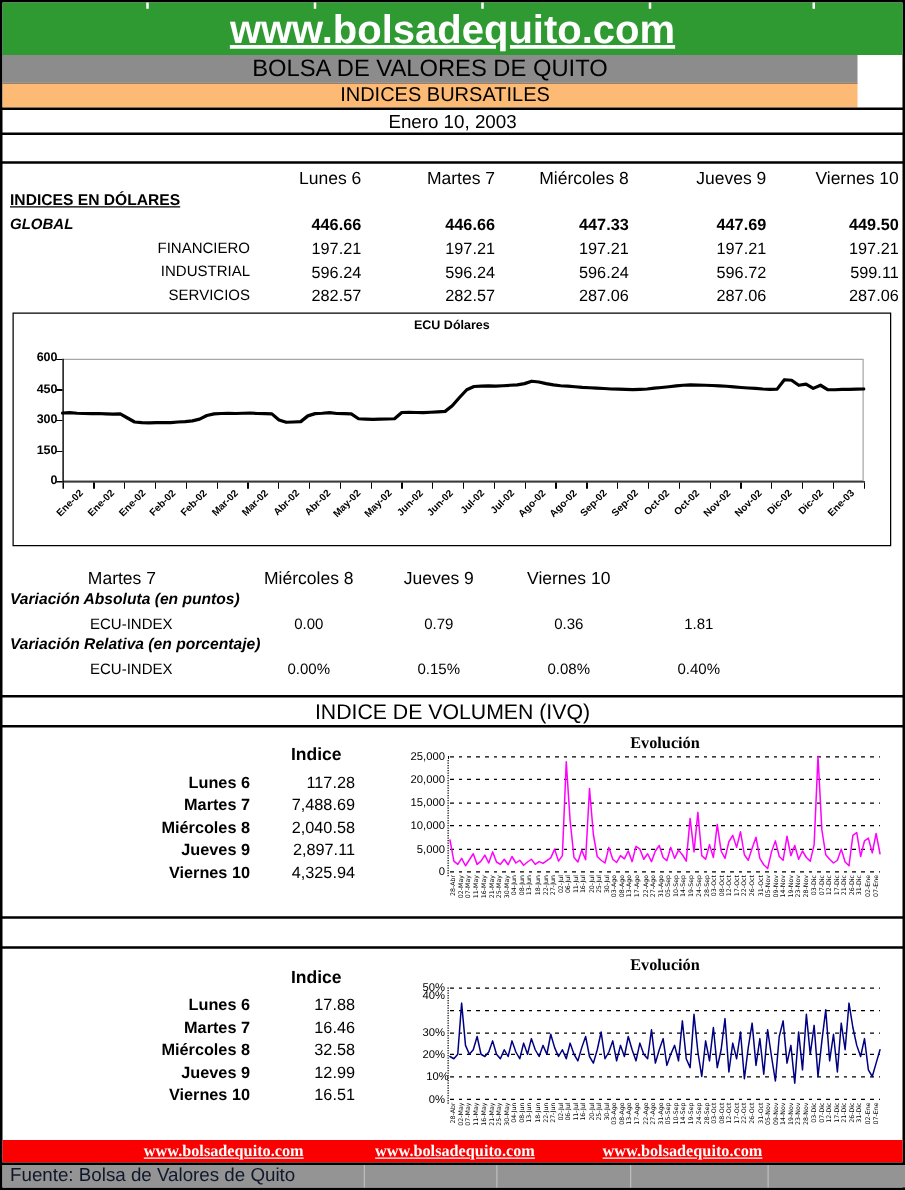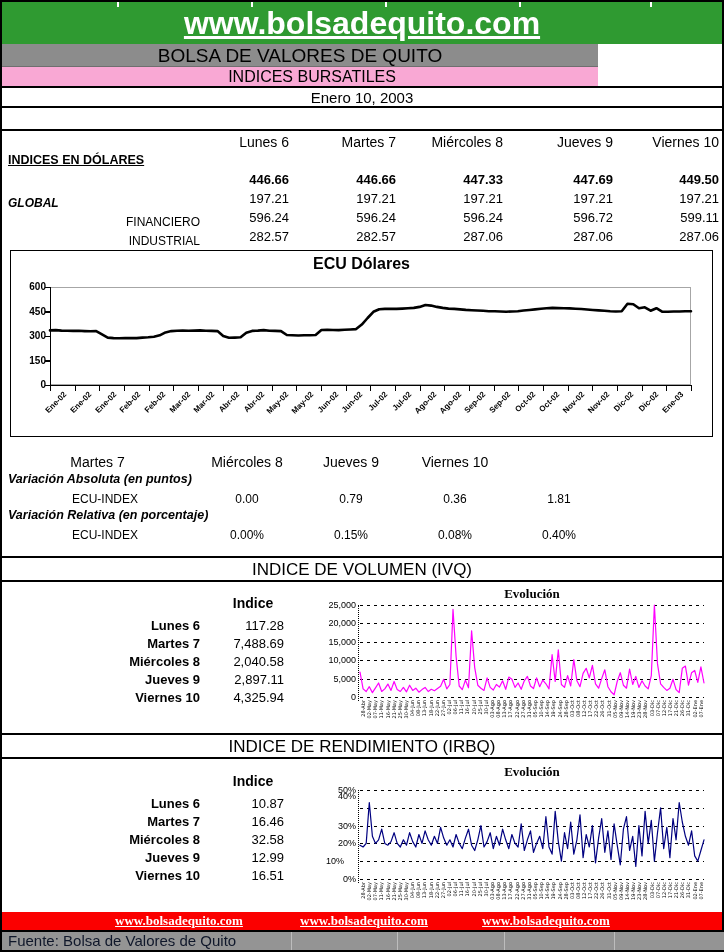--- a/index.html
+++ b/index.html
@@ -4,37 +4,37 @@
 <style>
   html,body{margin:0;padding:0;background:#fff;}
   #page{position:relative;width:724px;height:952px;background:#fff;overflow:hidden;
         font-family:"Liberation Sans",sans-serif;color:#000;}
   .edge{position:absolute;background:#000;}
   
   .banner{position:absolute;left:2px;top:2px;width:720px;height:42px;text-align:center;}
   .banner a{color:#fff;font-weight:bold;font-size:32px;line-height:42px;text-decoration:underline;
             font-family:"Liberation Sans",sans-serif;}
   .wtick{position:absolute;top:2px;width:2px;height:5px;background:#fff;}
-  .graybar{position:absolute;left:2px;width:596px;text-align:center;}
+  .graybar{position:absolute;left:2px;width:684px;text-align:center;}
   .bar1{top:44px;height:22px;font-size:19px;line-height:23px;font-weight:500;}
   .bar2{top:66px;height:20px;font-size:16px;line-height:20px;border-top:1px solid #6f6f6f;box-sizing:border-box;font-weight:500;}
   .hline{position:absolute;left:0;width:724px;height:2px;background:#000;}
   .daterow{position:absolute;left:0;top:88px;width:724px;height:18px;text-align:center;font-size:15px;line-height:19px;}
   .secTitle{position:absolute;left:0;width:724px;text-align:center;font-size:17px;}
   
   .t-row{position:absolute;left:0;width:719px;display:grid;grid-template-columns:200px 89px 107px 107px 110px 106px;}
   .t-row .c{text-align:right;font-size:13px;}
   .t-row .hc{text-align:right;font-size:14px;}
-  .t-row .lab{text-align:right;font-size:12px;margin-top:24px;}
+  .t-row .lab{text-align:right;font-size:12px;}
   .t-row.bold .c{font-weight:bold;}
   .lab-global{text-align:left !important;padding-left:8px;font-weight:bold;font-style:italic;font-size:12px !important;}
   .grpLabel{position:absolute;left:8px;top:153px;font-size:12.5px;font-weight:bold;text-decoration:underline;}
   
   .chartbox{position:absolute;left:10px;top:250px;width:703px;height:187px;border:1px solid #000;box-sizing:border-box;background:#fff;}
-  .ecuTitle{position:absolute;left:10px;top:255px;width:703px;text-align:center;font-size:16px;font-weight:bold;}
+  .ecuTitle{position:absolute;left:10px;top:255px;width:703px;text-align:center;font-size:10px;font-weight:bold;}
   .ecuPlot{position:absolute;left:50px;top:287px;width:641px;height:98px;border:1px solid #a6a6a6;box-sizing:border-box;}
   .ecuAxisY{position:absolute;left:50px;top:287px;width:1px;height:99px;background:#000;}
   .ecuAxisX{position:absolute;left:50px;top:385px;width:642px;height:1px;background:#000;}
   .ecuTicksY{position:absolute;left:45px;top:287px;width:5px;height:99px;
      background:repeating-linear-gradient(180deg,#000 0 1px,transparent 1px 24.5px);}
   .ecuTicksX{position:absolute;left:50px;top:386px;width:642px;height:5px;
      background:repeating-linear-gradient(90deg,#000 0 1px,transparent 1px 24.65px);}
   .ecuSvg{position:absolute;left:50px;top:287px;width:641px;height:98px;}
   .ecu-yl{position:absolute;left:12px;width:34px;text-align:right;font-size:10px;font-weight:bold;}
   .ecu-xl{position:absolute;width:52px;text-align:right;font-size:8px;font-weight:bold;
@@ -83,21 +83,21 @@
   <div class="banner" id="banner" style="background: rgb(47, 154, 49);">
     <a href="#">www.bolsadequito.com</a>
   </div>
   <div class="wtick" style="left:117px;"></div>
   <div class="wtick" style="left:251px;"></div>
   <div class="wtick" style="left:385px;"></div>
   <div class="wtick" style="left:519px;"></div>
   <div class="wtick" style="left:650px;"></div>
 
   <div class="graybar bar1" id="bar1" style="background: rgb(140, 140, 140);">BOLSA DE VALORES DE QUITO</div>
-  <div class="graybar bar2" id="bar2" style="background: #f9a8d4; padding-left: 24px;">INDICES BURSATILES</div>
+  <div class="graybar bar2" id="bar2" style="background: #fdba74; padding-left: 24px;">INDICES BURSATILES</div>
   <div class="hline" style="top:86px;"></div>
   <div class="daterow">Enero 10, 2003</div>
   <div class="hline" style="top:106px;"></div>
 
   <div class="hline" style="top:129px;"></div>
 
   <div class="t-row" style="top:132px;height:20px;line-height:20px;">
     <div class="hc"></div>
     <div class="hc">Lunes 6</div>
     <div class="hc">Martes 7</div>
@@ -201,30 +201,29 @@
     <div class="sl">Jueves 9</div>
     <div class="sv">2,897.11</div>
   </div>
   <div class="s-row" style="top:689px;height:18px;line-height:18px;">
     <div class="sl">Viernes 10</div>
     <div class="sv">4,325.94</div>
   </div>
   <div class="evoTitle" style="top:586px;">Evolución</div>
 
   <div class="hline" style="top:733px;"></div>
-  <div class="secTitle" style="top:735px;height:22px;line-height:23px;">INDICE DE RENDIMIENTO (IRBQ)</div>
   <div class="hline" style="top:757px;"></div>
 
   <div class="s-head" style="top:771px;height:20px;line-height:20px;">
     <div></div>
     <div class="sh">Indice</div>
   </div>
   <div class="s-row" style="top:795px;height:18px;line-height:18px;">
     <div class="sl">Lunes 6</div>
-    <div class="sv">10.87</div>
+    <div class="sv">17.88</div>
   </div>
   <div class="s-row" style="top:813px;height:18px;line-height:18px;">
     <div class="sl">Martes 7</div>
     <div class="sv">16.46</div>
   </div>
   <div class="s-row" style="top:831px;height:18px;line-height:18px;">
     <div class="sl">Miércoles 8</div>
     <div class="sv">32.58</div>
   </div>
   <div class="s-row" style="top:849px;height:18px;line-height:18px;">
@@ -350,21 +349,21 @@
       <div class="evo-xc"><span class="evo-xl">17-Dic</span></div>
       <div class="evo-xc"><span class="evo-xl">21-Dic</span></div>
       <div class="evo-xc"><span class="evo-xl">26-Dic</span></div>
       <div class="evo-xc"><span class="evo-xl">31-Dic</span></div>
       <div class="evo-xc"><span class="evo-xl">02-Ene</span></div>
       <div class="evo-xc"><span class="evo-xl">07-Ene</span></div>
     </div>
     <div class="evo-grid" style="left: 360px; width: 344px; top: 879px;"></div>
     <div class="evo-yl" style="left: 308px; top: 874px;">0%</div>
     <div class="evo-grid" style="left: 360px; width: 344px; top: 861.2px;"></div>
-    <div class="evo-yl" style="left: 296px; top: 856.2px;">10%</div>
+    <div class="evo-yl" style="left: 311px; top: 856.2px;">10%</div>
     <div class="evo-grid" style="left: 360px; width: 344px; top: 843.4px;"></div>
     <div class="evo-yl" style="left: 308px; top: 838.4px;">20%</div>
     <div class="evo-grid" style="left: 360px; width: 344px; top: 825.6px;"></div>
     <div class="evo-yl" style="left: 308px; top: 820.6px;">30%</div>
     <div class="evo-grid" style="left: 360px; width: 344px; top: 807.8px;"></div>
     <div class="evo-yl" style="left: 308px; top: 791px;">40%</div>
     <div class="evo-grid" style="left: 360px; width: 344px; top: 790px;"></div>
     <div class="evo-yl" style="left: 308px; top: 785px;">50%</div>
     <div class="evo-axis" style="left: 358px; top: 790px; height: 93px;"></div>
     <div class="evo-svg" style="left: 360px; top: 790px;">

